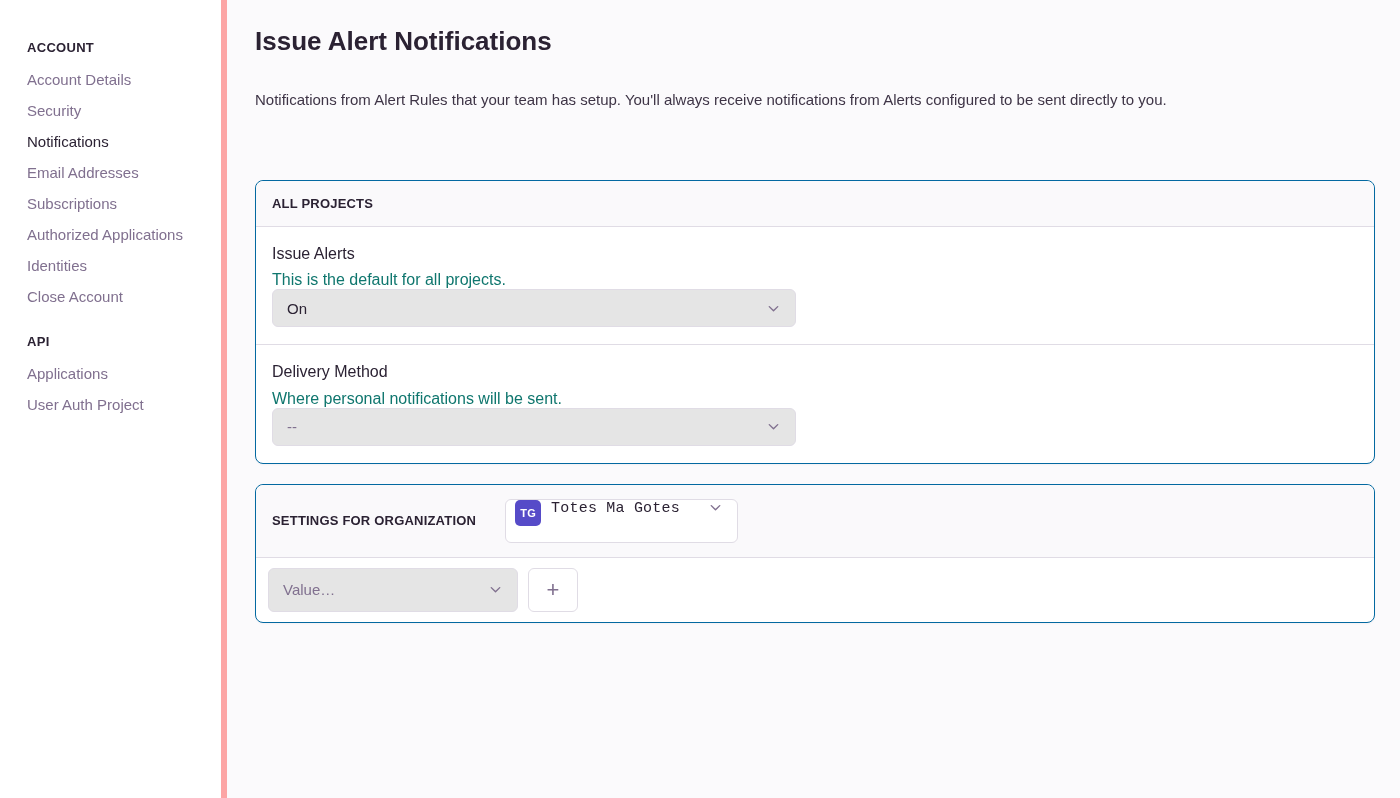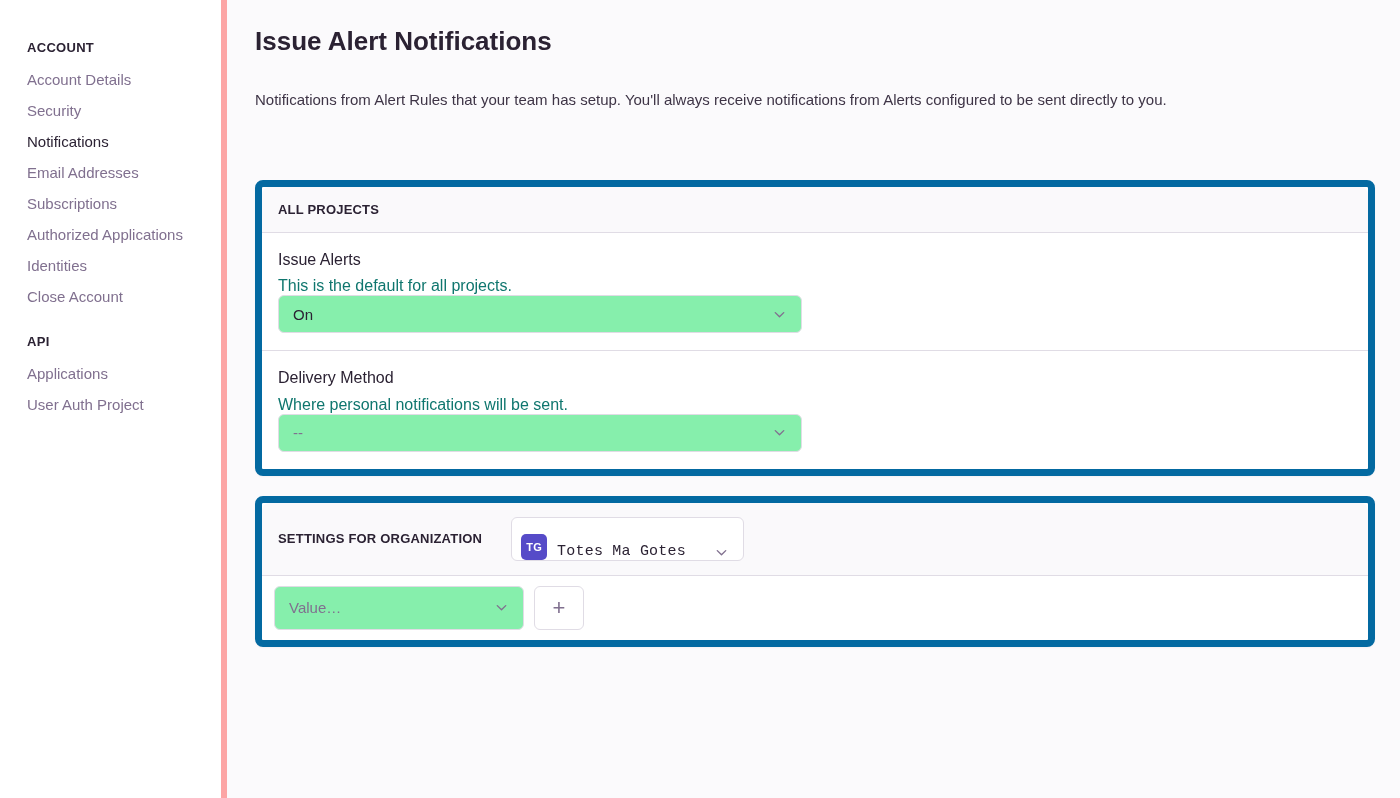--- a/index.html
+++ b/index.html
@@ -51,21 +51,21 @@
   }
   .page-description {
     font-size: 15px;
     color: #3e3446;
     line-height: 1.4;
     margin-bottom: 70px;
   }
 
   .panel {
     background: #ffffff;
-    border: 7px solid #0369a1;
+    border: 1px solid #0369a1;
     border-radius: 8px;
     box-shadow: 0 1px 2px rgba(43, 34, 51, 0.04);
     margin-bottom: 20px;
   }
   .panel-header {
     display: flex;
     align-items: center;
     background: #faf9fb;
     border-bottom: 1px solid #e0dce5;
     border-radius: 8px 8px 0 0;
@@ -84,39 +84,39 @@
     border-bottom: 1px solid #e0dce5;
     flex-direction: column;
   }
   .field-row:last-child { border-bottom: none; }
   .field-info { flex: 1; padding-right: 24px; }
   .field-label { font-size: 16px; color: #2b2233; line-height: 1.2; }
   .field-help { font-size: 16px; color: #0f766e; margin-top: 7px; line-height: 1.2; }
 
   .select {
     height: 38px;
-    background: #86efac;
+    background: #e5e5e5;
     border: 1px solid #e0dce5;
     border-radius: 6px;
     display: flex;
     align-items: center;
     justify-content: space-between;
     padding: 0 14px;
     font-size: 15px;
     color: #2b2233;
     cursor: pointer;
     gap: 16px;
   }
   .field-row .select { width: 524px; }
   .select .muted, .select .placeholder { color: #80708f; }
   .chevron { display: flex; align-items: center; }
 
   .org-button {
     display: flex;
-    align-items: flex-end;
+    align-items: flex-start;
     gap: 10px;
     height: 44px;
     background: #ffffff;
     border: 1px solid #e0dce5;
     border-radius: 6px;
     padding: 0 14px 0 9px;
     margin-left: 17px;
     cursor: pointer;
   }
   .org-avatar {

